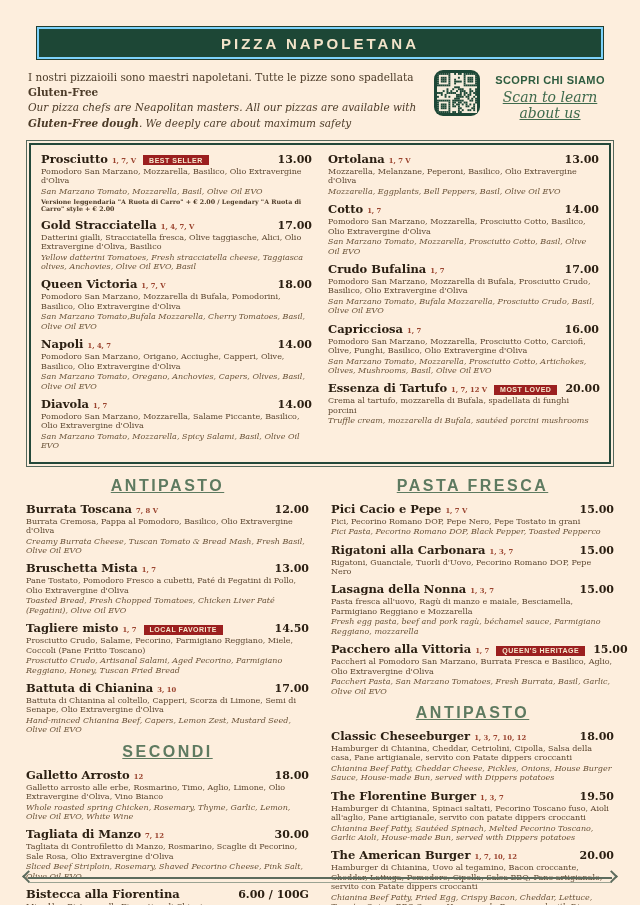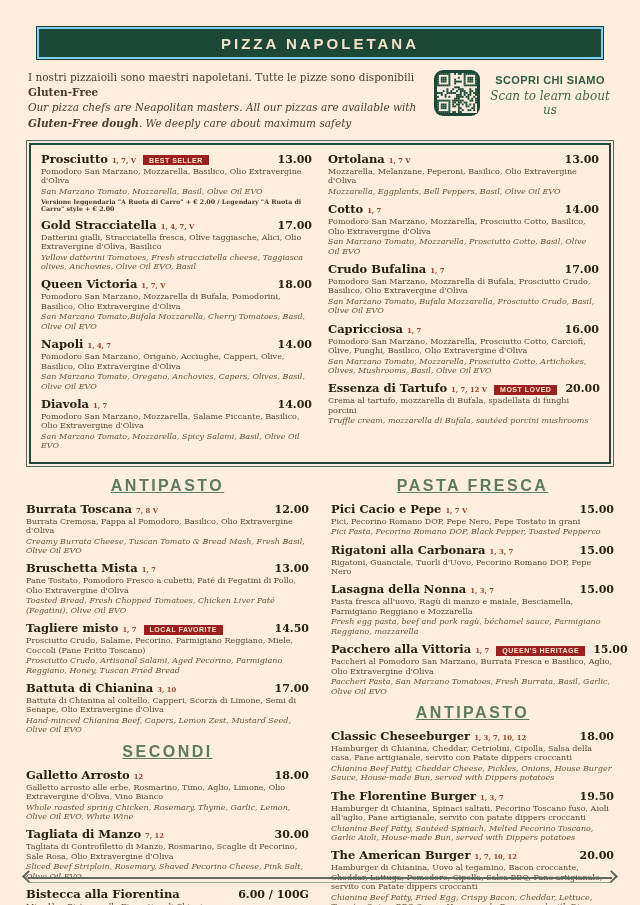--- a/index.html
+++ b/index.html
@@ -23,21 +23,21 @@
   
   .intro-row{display:flex;align-items:flex-start;margin:0 4px 9px 4px;}
   .intro-text{flex:1;font-size:10.5px;line-height:1.45;color:#4c3b28;padding-right:8px;}
   .intro-text .en{font-style:italic;}
   .intro-text b{font-weight:bold;}
   .qr-block{display:flex;align-items:flex-start;width:178px;flex:none;}
   .qr-frame{width:46px;height:46px;background:#1d4736;border-radius:9px;padding:3px;box-sizing:border-box;flex:none;}
   .qr-frame svg{display:block;}
   .qr-text{margin-left:8px;padding-top:4px;text-align:center;}
   .qr-head{font-family:"Liberation Sans",sans-serif;font-weight:bold;font-size:11px;line-height:1.15;color:#2f5d40;letter-spacing:.4px;}
-  .qr-sub{font-style:italic;font-size:12px;color:#3e6a4c;margin-top:2px;}
+  .qr-sub{font-style:italic;font-size:14px;color:#3e6a4c;margin-top:2px;text-decoration:underline;}
 
   
   .pizza-wrap{border:1px solid #55685c;padding:2px;margin:0 2px 8px 2px;}
   .pizza-box{border:2px solid #24483a;padding:7px 10px 5px 10px;display:flex;gap:16px;}
   .pizza-box .pcol{flex:1;min-width:0;}
 
   
   .mi{margin-bottom:6px;}
   .mi-head{display:flex;align-items:baseline;}
   .mi-name{font-weight:bold;font-size:11.5px;color:#2c2013;white-space:nowrap;}
@@ -80,21 +80,21 @@
 <body>
 
 <div class="page">
 
   <div class="banner-wrap">
     <div class="banner">PIZZA NAPOLETANA</div>
   </div>
 
   <div class="intro-row">
     <div class="intro-text">
-      <span class="it"><span>I nostri pizzaioili sono maestri napoletani. Tutte le pizze sono disponibili </span><b>Gluten-Free</b></span><br>
+      <span class="it"><span>I nostri pizzaioili sono maestri napoletani. Tutte le pizze sono spadellata </span><b>Gluten-Free</b></span><br>
       <span class="en"><span>Our pizza chefs are Neapolitan masters. All our pizzas are available with </span><b>Gluten-Free dough</b><span>. We deeply care about maximum safety</span></span>
     </div>
     <div class="qr-block">
       <div class="qr-frame">
         <svg id="qr-svg" width="40" height="40" viewBox="0 0 21 21">
             <rect width="21" height="21" fill="#f6eddc"></rect>
             <rect x="0" y="0" width="1" height="1" fill="#1d4736"></rect>
             <rect x="0" y="1" width="1" height="1" fill="#1d4736"></rect>
             <rect x="0" y="2" width="1" height="1" fill="#1d4736"></rect>
             <rect x="0" y="3" width="1" height="1" fill="#1d4736"></rect>

